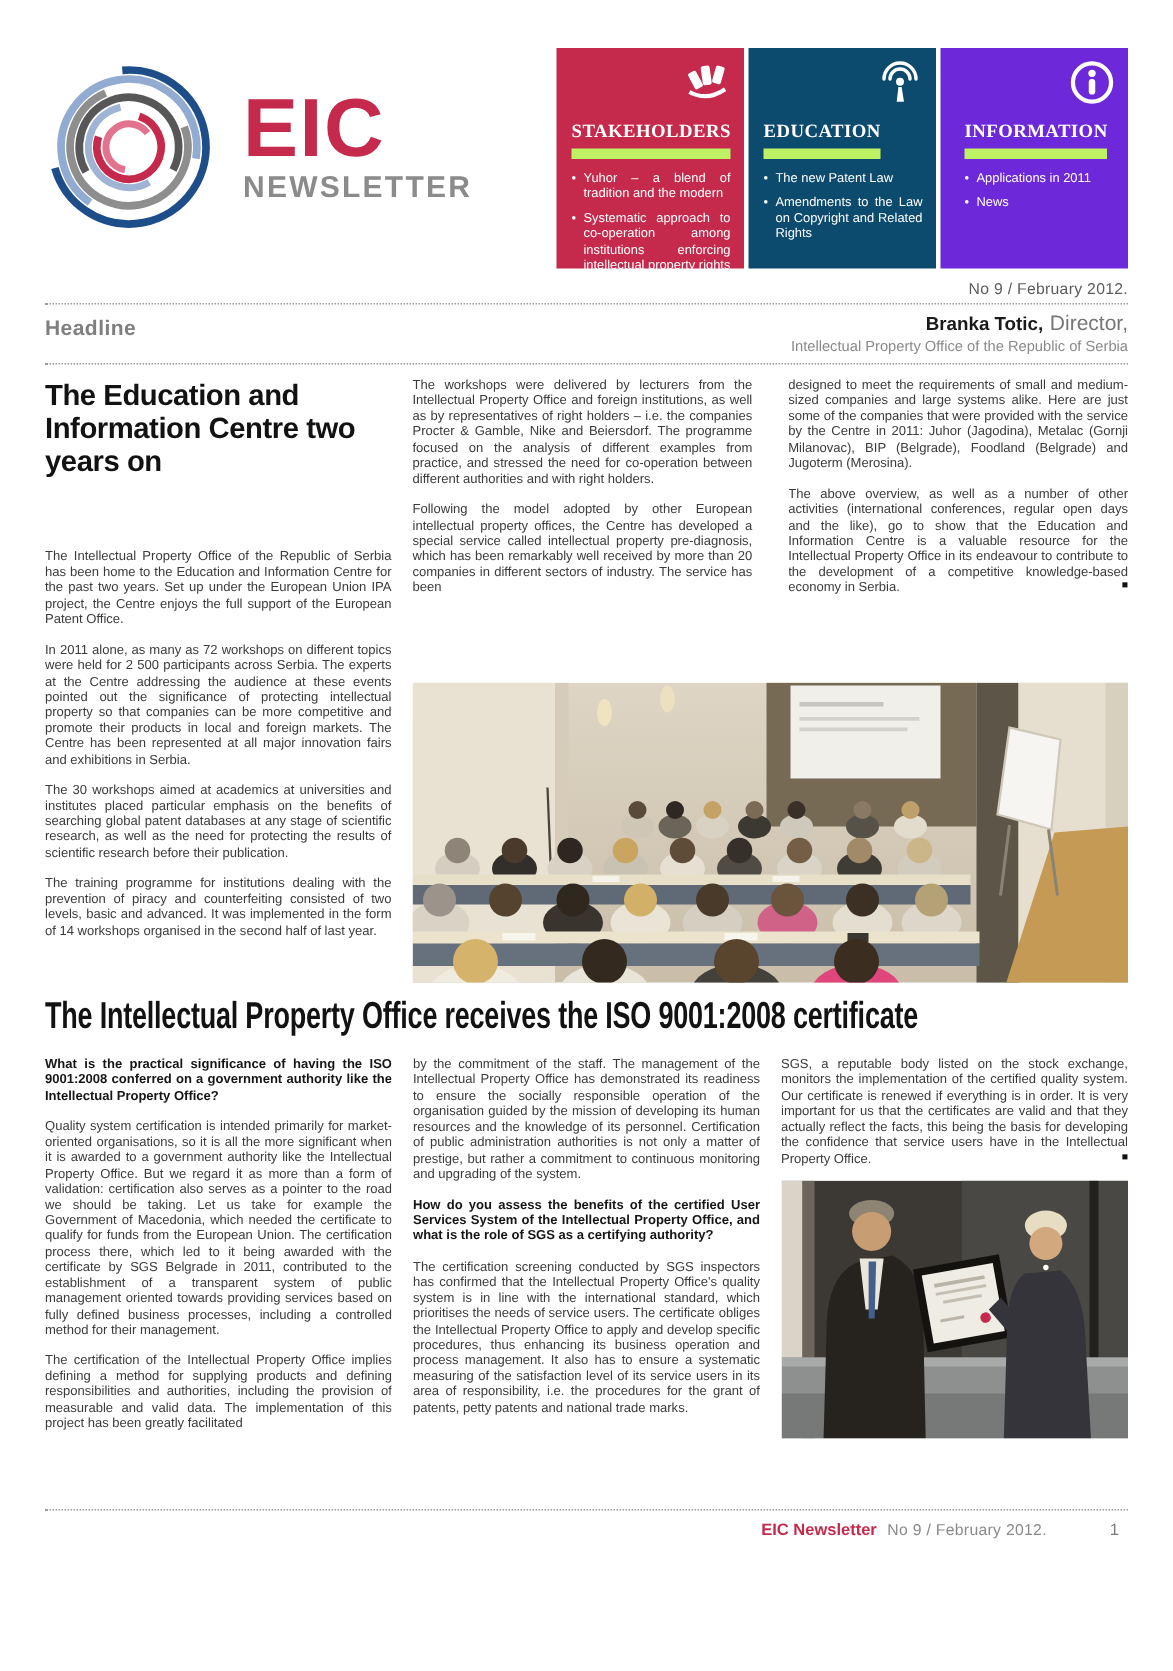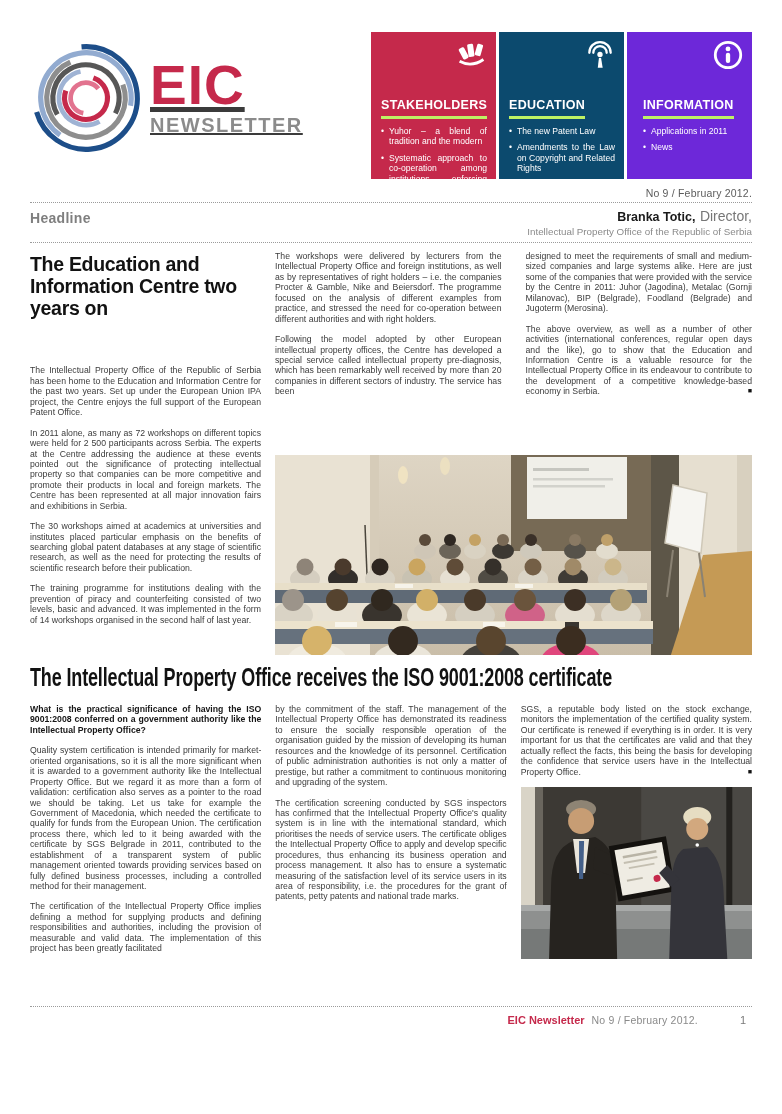--- a/index.html
+++ b/index.html
@@ -5,32 +5,32 @@
   * { margin:0; padding:0; box-sizing:border-box; }
   html,body { background:#ffffff; }
   .page {
     position:relative; width:782px; height:1114px; margin:0 auto;
     background:#ffffff; font-family:"Liberation Sans", sans-serif;
     color:#3b3b3b; padding:32px 30px 0 30px; overflow:hidden;
     outline:1px solid #e3e3e3;
   }
   
   .masthead { display:flex; justify-content:space-between; align-items:flex-start; height:150px; }
-  .brand { display:flex; align-items:center; gap:8px; margin-top:10px;text-decoration:underline; }
+  .brand { display:flex; align-items:center; gap:20px; margin-top:10px; }
   .brand-text { display:flex; flex-direction:column; }
   .brand-title { font-size:55px; font-weight:bold; color:#c5294b; line-height:0.95; letter-spacing:1px; }
   .brand-sub { font-size:20px; font-weight:bold; color:#8b8b8b; letter-spacing:1.5px; margin-top:2px; }
   .boxes { display:flex; gap:3px; }
   .mastbox { width:125px; height:147px; padding:8px 9px 8px 10px; color:#ffffff; position:relative; }
   .box-red { background:#c5294b; }
   .box-blue { background:#0c4a6e; }
   .box-gray { background:#6d28d9;padding-left:16px; }
   .box-icon { position:absolute; top:7px; right:8px; }
-  .mastbox h3 { font-size:12.5px; font-weight:bold; letter-spacing:0.3px; margin-top:58px;
-    padding-bottom:4px; border-bottom:3px solid #bef264; display:inline-block; }
+  .mastbox h3 { font-size:12.5px; font-weight:bold; letter-spacing:0.3px; margin-top:40px;
+    padding-bottom:4px; border-bottom:7px solid #bef264; display:inline-block;font-family:Liberation Serif, serif; }
   .mastbox ul { margin-top:7px; }
   .mastbox li { list-style:none; position:relative; padding-left:8px; font-size:8.6px;
     line-height:1.22; margin-bottom:6px; text-align:justify; }
   .mastbox li::before { content:"•"; position:absolute; left:0; top:0; }
   
   .issue-line { text-align:right; font-size:10.5px; color:#5c5c5c; margin:5px 0 3px; letter-spacing:0.2px; }
   .section-head { border-top:1px dotted #9b9b9b; border-bottom:1px dotted #9b9b9b;
     display:flex; justify-content:space-between; align-items:flex-start; padding:4px 0 5px; }
   .section-label { font-size:14px; font-weight:bold; color:#7f7f7f; letter-spacing:0.3px; margin-top:3px; }
   .byline { text-align:right; }
@@ -289,20 +289,21 @@
   <h2 class="big-title">The Intellectual Property Office receives the ISO 9001:2008 certificate</h2>
 
   <section class="cols3 interview">
     <div class="col">
       <p class="q">What is the practical significance of having the ISO 9001:2008 conferred on a government authority like the Intellectual Property Office?</p>
       <p class="body">Quality system certification is intended primarily for market-oriented organisations, so it is all the more significant when it is awarded to a government authority like the Intellectual Property Office. But we regard it as more than a form of validation: certification also serves as a pointer to the road we should be taking. Let us take for example the Government of Macedonia, which needed the certificate to qualify for funds from the European Union. The certification process there, which led to it being awarded with the certificate by SGS Belgrade in 2011, contributed to the establishment of a transparent system of public management oriented towards providing services based on fully defined business processes, including a controlled method for their management.</p>
       <p class="body">The certification of the Intellectual Property Office implies defining a method for supplying products and defining responsibilities and authorities, including the provision of measurable and valid data. The implementation of this project has been greatly facilitated</p>
     </div>
     <div class="col">
       <p class="body">by the commitment of the staff. The management of the Intellectual Property Office has demonstrated its readiness to ensure the socially responsible operation of the organisation guided by the mission of developing its human resources and the knowledge of its personnel. Certification of public administration authorities is not only a matter of prestige, but rather a commitment to continuous monitoring and upgrading of the system.</p>
+      <p class="q">How do you assess the benefits of the certified User Services System of the Intellectual Property Office, and what is the role of SGS as a certifying authority?</p>
       <p class="body">The certification screening conducted by SGS inspectors has confirmed that the Intellectual Property Office's quality system is in line with the international standard, which prioritises the needs of service users. The certificate obliges the Intellectual Property Office to apply and develop specific procedures, thus enhancing its business operation and process management. It also has to ensure a systematic measuring of the satisfaction level of its service users in its area of responsibility, i.e. the procedures for the grant of patents, petty patents and national trade marks.</p>
     </div>
     <div class="col">
       <p class="body"><span>SGS, a reputable body listed on the stock exchange, monitors the implementation of the certified quality system. Our certificate is renewed if everything is in order. It is very important for us that the certificates are valid and that they actually reflect the facts, this being the basis for developing the confidence that service users have in the Intellectual Property Office.</span><span class="endmark">■</span></p>
 
       <figure class="photo2">
         <svg viewBox="0 0 231 172" preserveAspectRatio="none">
           <rect width="231" height="172" fill="#3c3934"></rect>
           <rect x="120" y="0" width="111" height="120" fill="#4a4844"></rect>
           <rect x="205" y="0" width="6" height="122" fill="#23211e"></rect>

